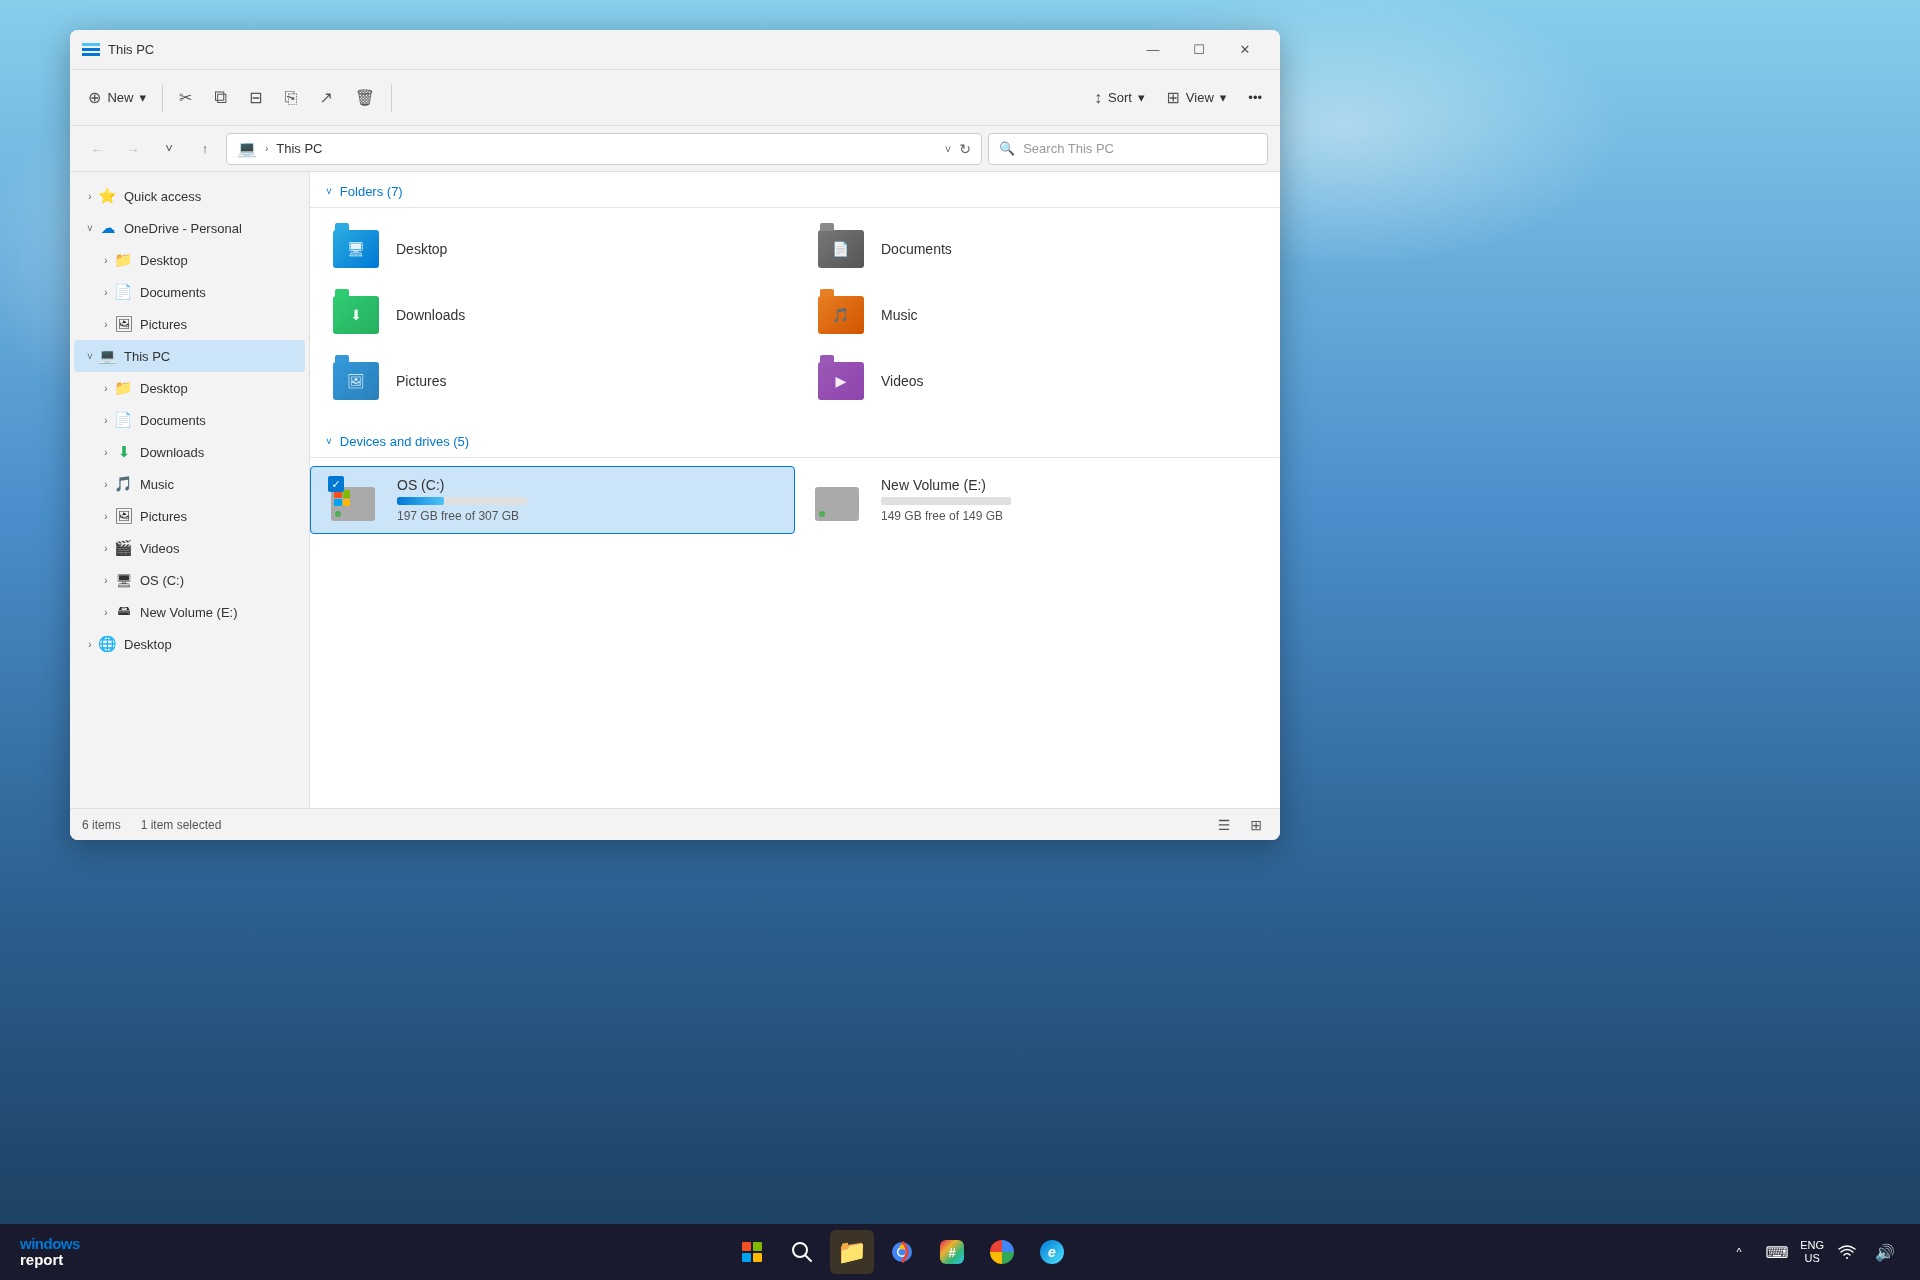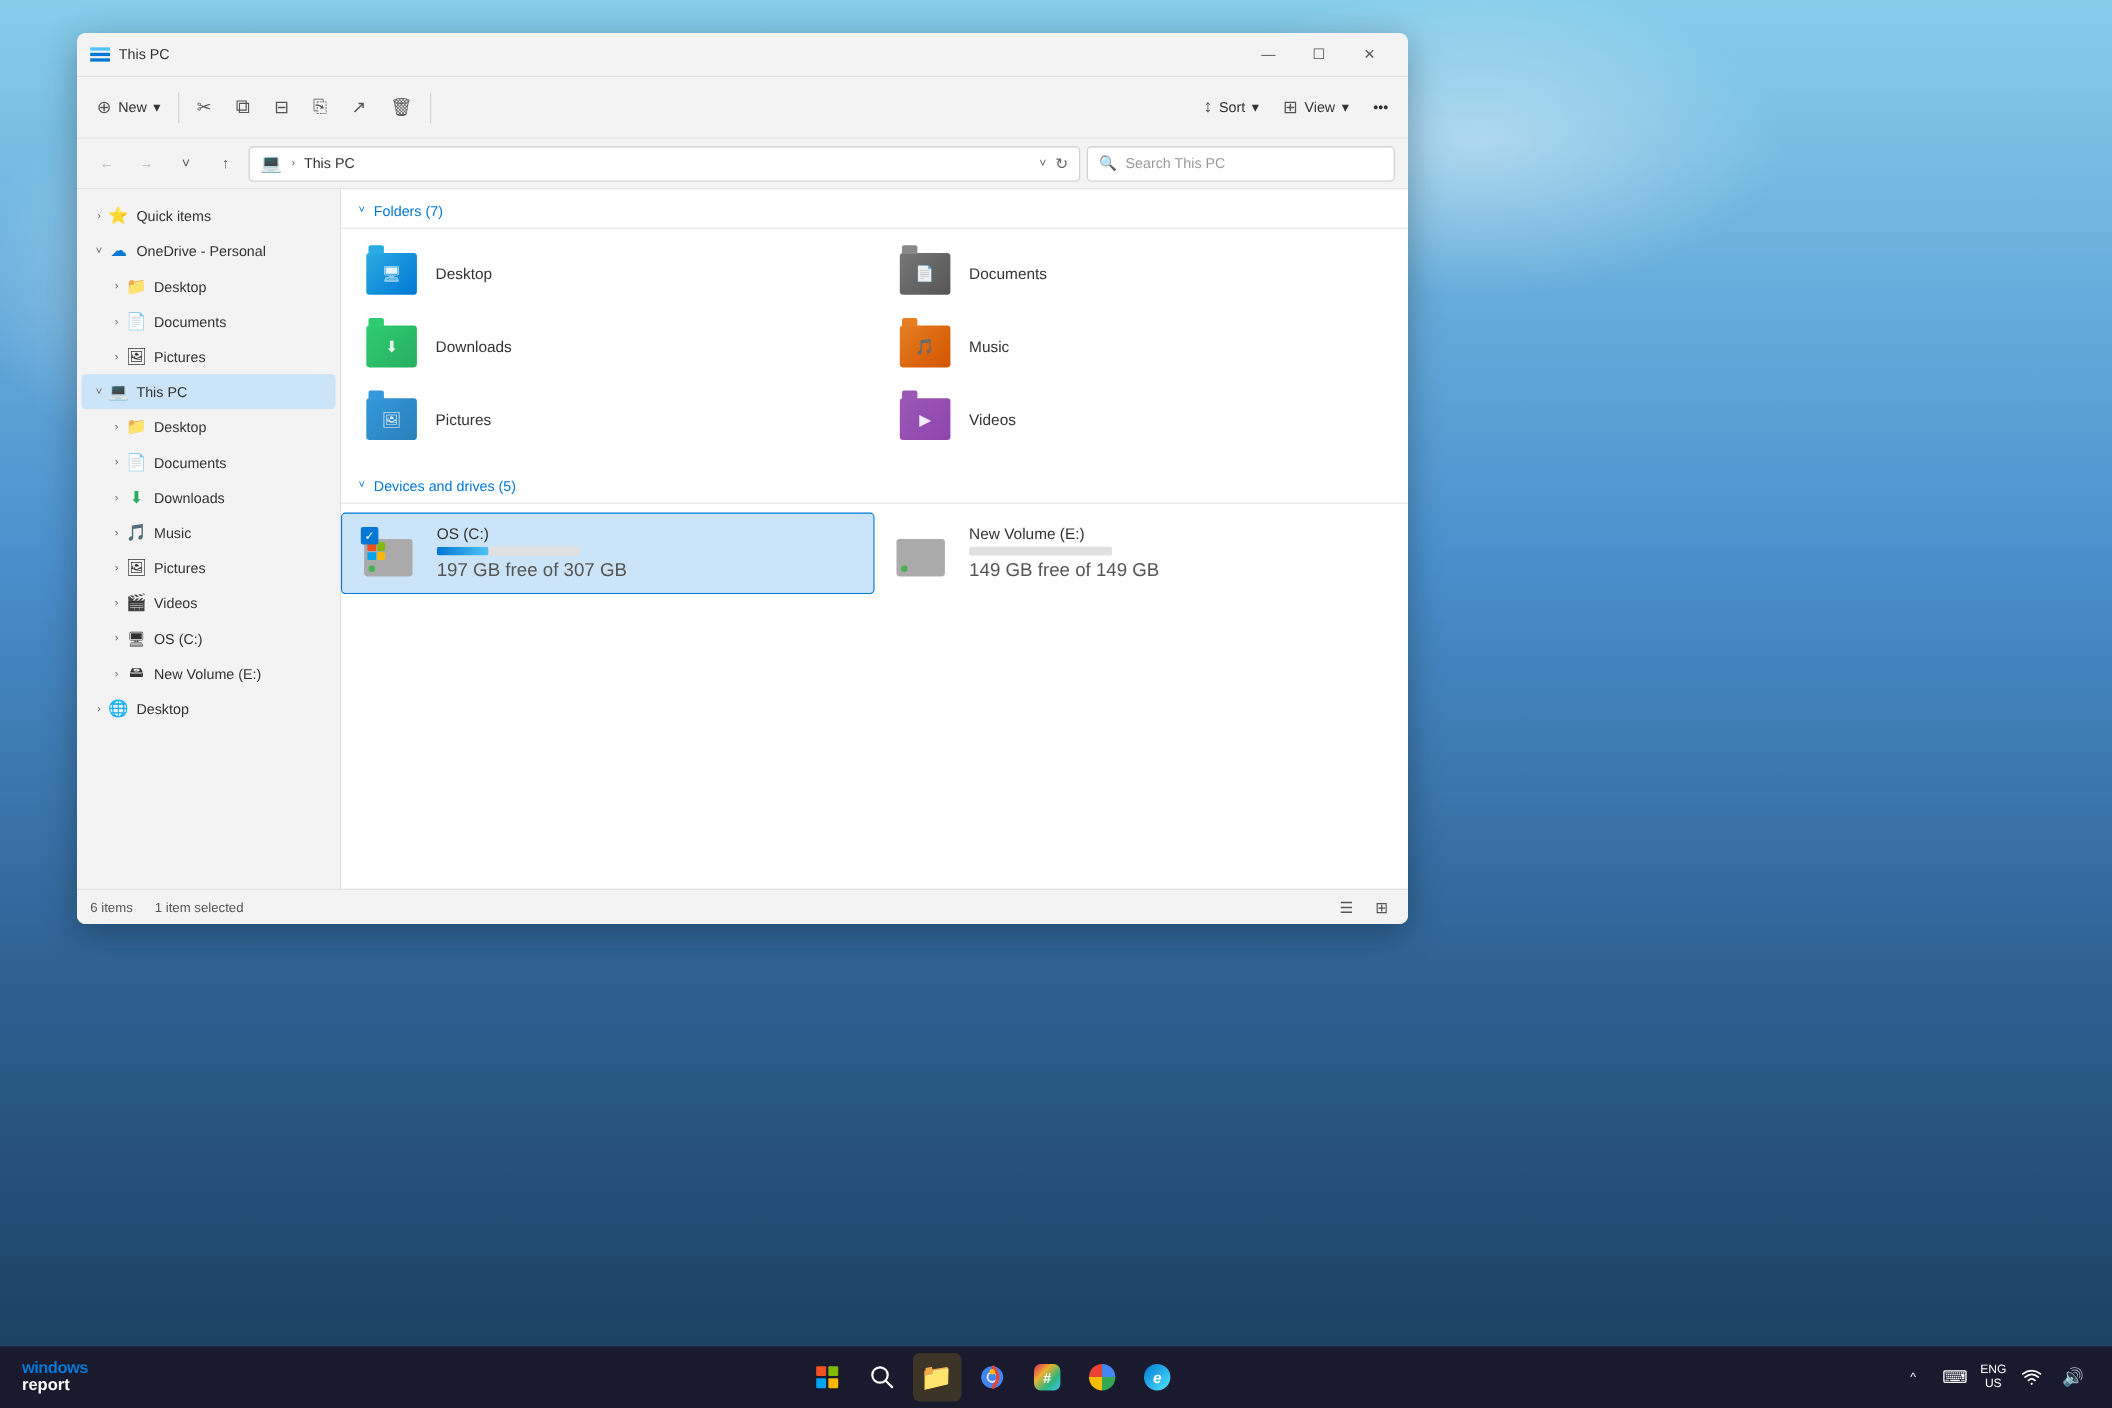--- a/index.html
+++ b/index.html
@@ -408,21 +408,21 @@
       height: 8px;
       background: #e0e0e0;
       border-radius: 2px;
       overflow: hidden;
     }
     .drive-progress-fill {
       height: 100%;
       background: linear-gradient(90deg, #0078d4, #4fc3f7);
       border-radius: 2px;
     }
-    .drive-space { font-size: 17px; color: #555; }
+    .drive-space { font-size: 12px; color: #555; }
 
     
     .status-bar {
       height: 32px;
       background: #f3f3f3;
       border-top: 1px solid #e0e0e0;
       display: flex;
       align-items: center;
       padding: 0 12px;
       font-size: 12px;
@@ -606,21 +606,21 @@
     </div>
   </div>
 
   <div class="main-area">
 
     <div class="sidebar">
 
       <div class="sidebar-item">
         <span class="sidebar-chevron">›</span>
         <span class="sidebar-item-icon">⭐</span>
-        <span class="sidebar-item-label">Quick items</span>
+        <span class="sidebar-item-label">Quick access</span>
       </div>
 
       <div class="sidebar-item">
         <span class="sidebar-chevron">˅</span>
         <span class="sidebar-item-icon" style="color:#0078d4;">☁</span>
         <span class="sidebar-item-label">OneDrive - Personal</span>
       </div>
 
       <div class="sidebar-item sidebar-indent-1">
         <span class="sidebar-chevron">›</span>

